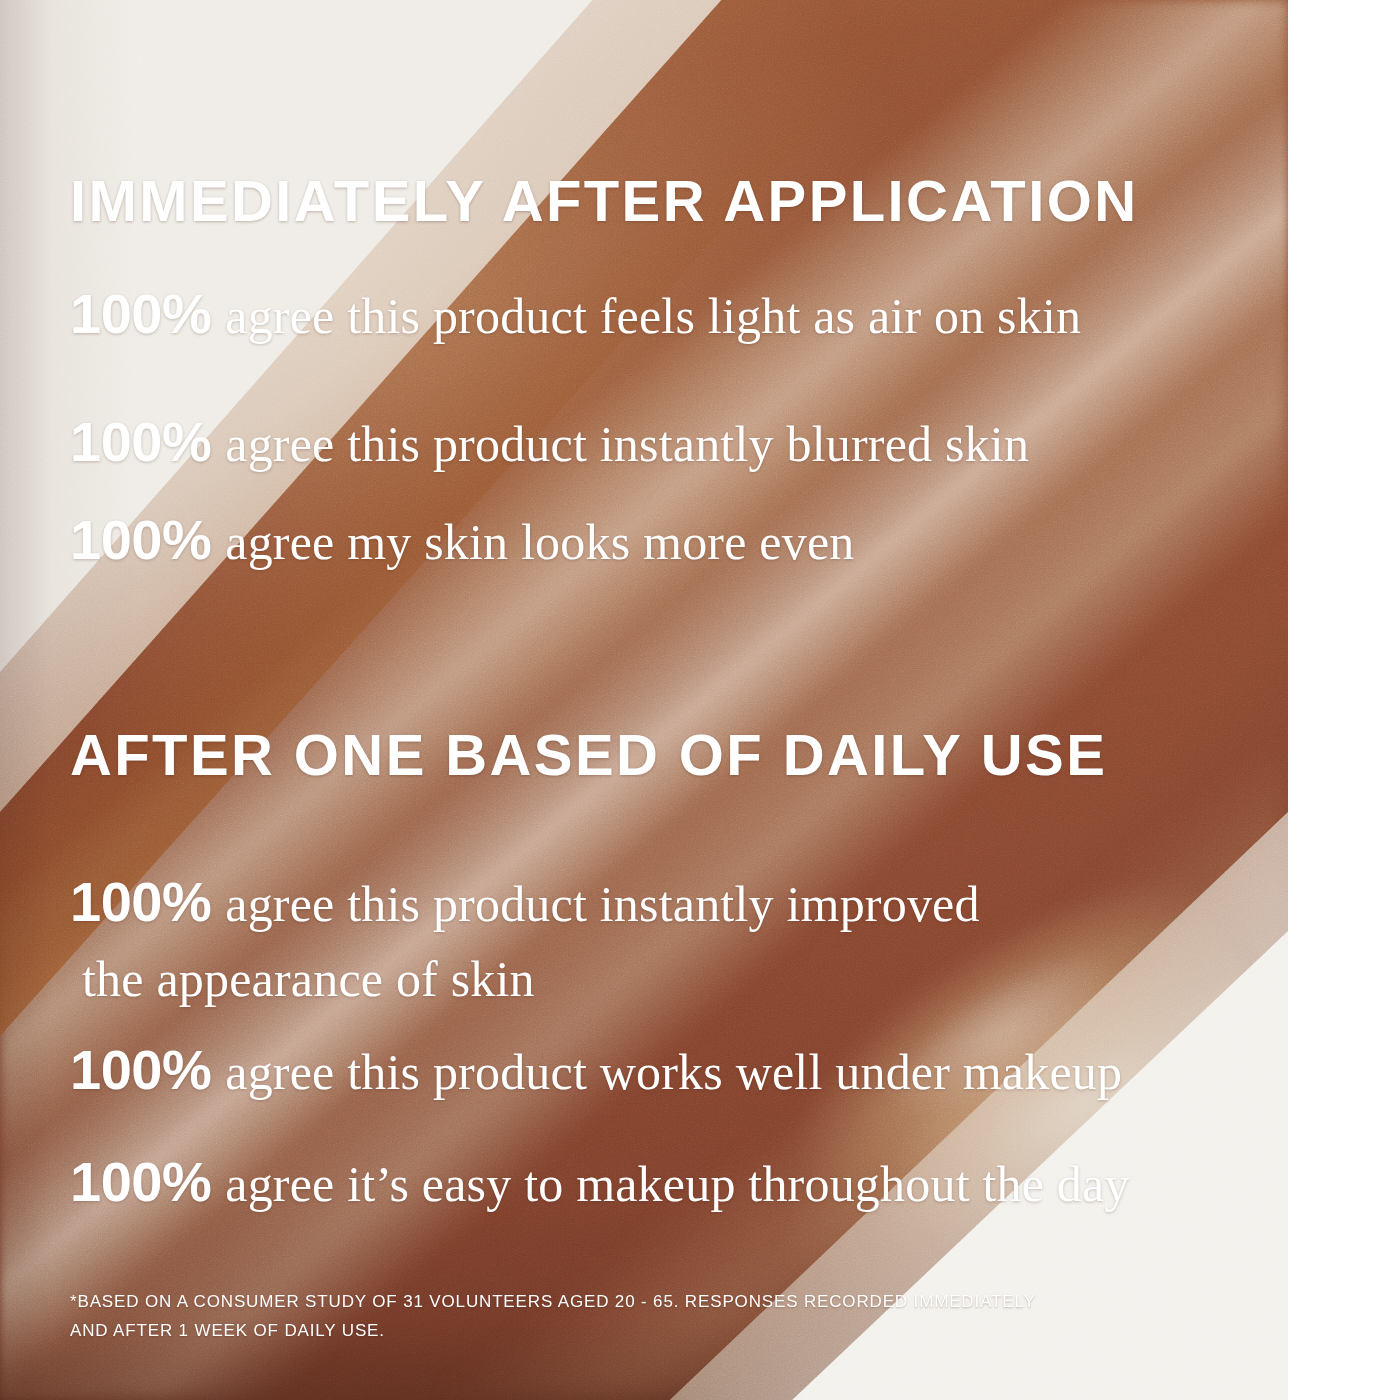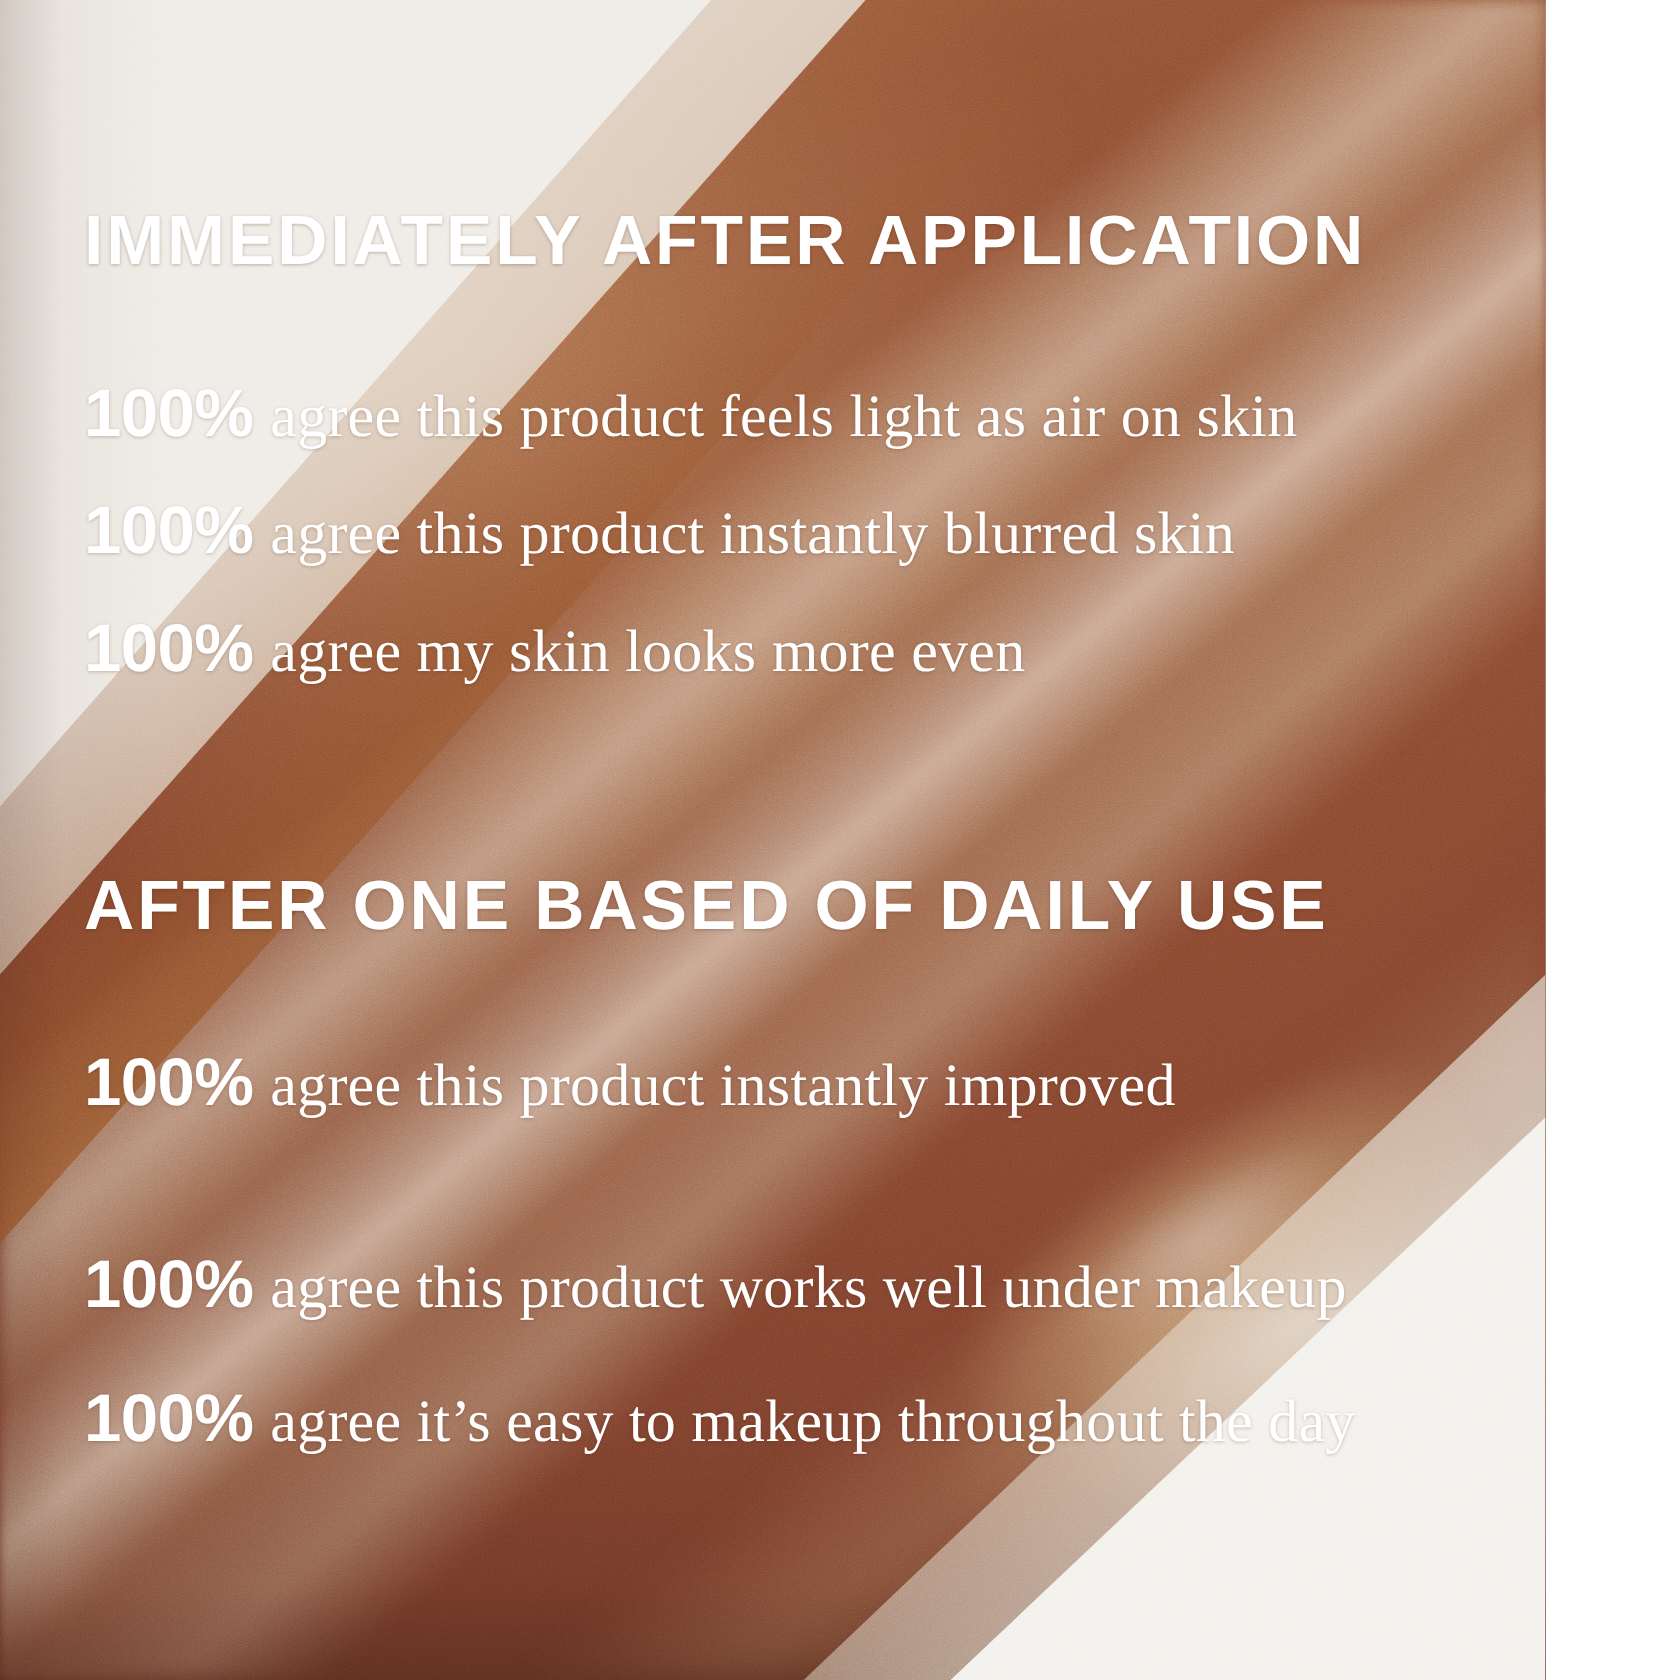--- a/index.html
+++ b/index.html
@@ -282,41 +282,46 @@
       <feTurbulence type="fractalNoise" baseFrequency="0.85" numOctaves="3" stitchTiles="stitch"></feTurbulence>
       <feColorMatrix type="saturate" values="0"></feColorMatrix>
     </filter>
     <rect width="1400" height="1400" filter="url(#grainFilter)"></rect>
   </svg>
 
   <div class="content">
 
     <div class="section-heading" style="top:172px;">IMMEDIATELY AFTER APPLICATION</div>
 
-    <div class="claim" style="top:311px;">
+    <div class="claim" style="top:281px;">
       <span class="pct">100%</span><span class="txt">agree this product feels light as air on skin</span>
     </div>
 
     <div class="claim" style="top:409px;">
       <span class="pct">100%</span><span class="txt">agree this product instantly blurred skin</span>
     </div>
 
     <div class="claim" style="top:507px;">
       <span class="pct">100%</span><span class="txt">agree my skin looks more even</span>
     </div>
 
     <div class="section-heading" style="top:726px;">AFTER ONE BASED OF DAILY USE</div>
 
     <div class="claim wrap" style="top:869px;">
       <span class="pct">100%</span><span class="txt">agree this product instantly improved</span>
+      <span class="txt-line2">the appearance of skin</span>
     </div>
 
     <div class="claim" style="top:1037px;">
       <span class="pct">100%</span><span class="txt">agree this product works well under makeup</span>
     </div>
 
     <div class="claim" style="top:1149px;">
       <span class="pct">100%</span><span class="txt">agree it’s easy to makeup throughout the day</span>
     </div>
 
+    <div class="footnote" style="top:1287px;">
+      <span class="fn-line">*BASED ON A CONSUMER STUDY OF 31 VOLUNTEERS AGED 20 - 65. RESPONSES RECORDED IMMEDIATELY</span>
+      <span class="fn-line">AND AFTER 1 WEEK OF DAILY USE.</span>
+    </div>
 
   </div>
 </div>
 
 </body></html>

